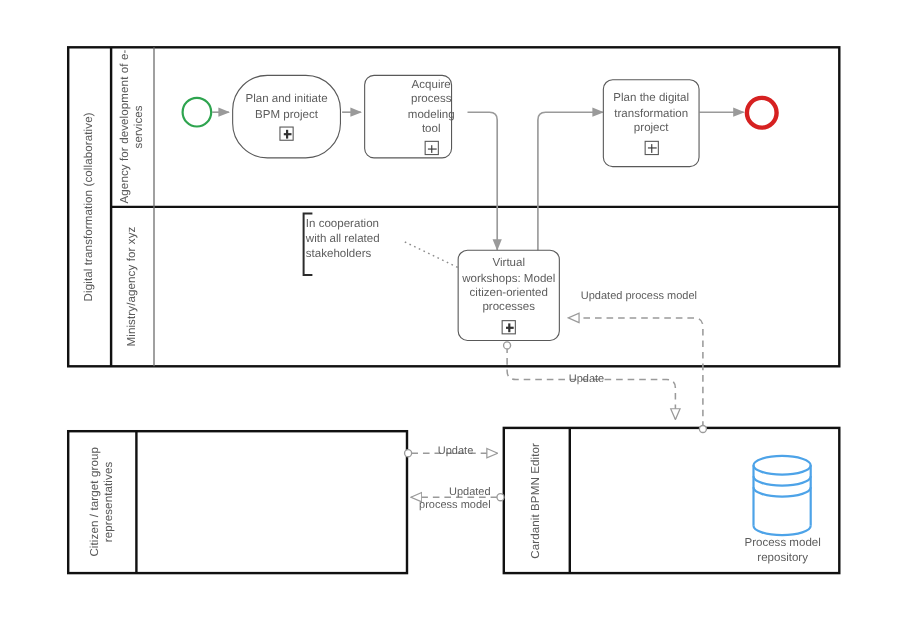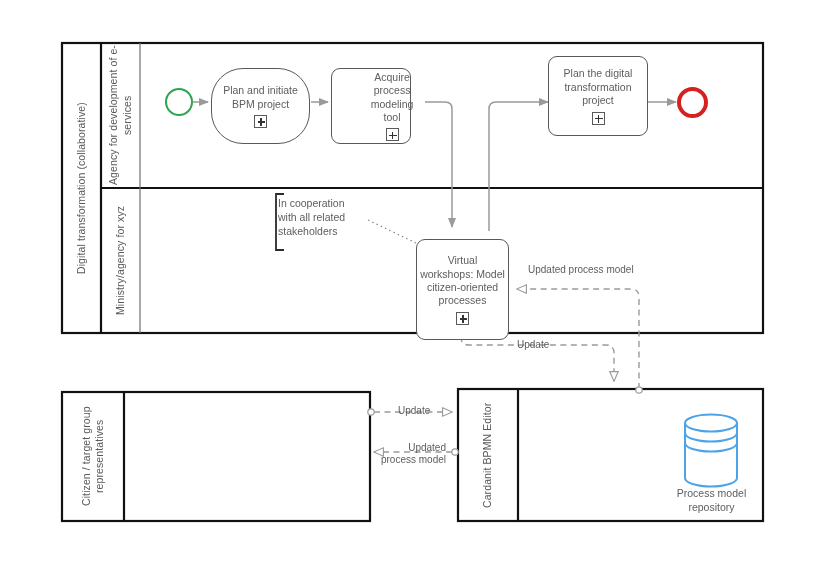--- a/index.html
+++ b/index.html
@@ -125,26 +125,26 @@
   <div class="taskbox" style="left:211px;top:68px;width:99px;height:76px;border-radius:32px;">
     <div class="tlabel">Plan and initiate BPM project</div>
     <div class="subproc"></div>
   </div>
 
   <div class="taskbox" style="left:331px;top:68px;width:80px;height:76px;padding-left:42px;">
     <div class="tlabel">Acquire process modeling tool</div>
     <div class="subproc"></div>
   </div>
 
-  <div class="taskbox" style="left:548px;top:56px;width:100px;height:80px;">
+  <div class="taskbox" style="left:548px;top:72px;width:88px;height:80px;">
     <div class="tlabel">Plan the digital transformation project</div>
     <div class="subproc"></div>
   </div>
 
-  <div class="taskbox" style="left:416px;top:239px;width:93px;height:101px;">
+  <div class="taskbox" style="left:416px;top:227px;width:93px;height:83px;">
     <div class="tlabel">Virtual workshops: Model citizen-oriented processes</div>
     <div class="subproc"></div>
   </div>
 
   <div class="annot" style="left:278px;top:196px;width:86px;">In cooperation with all related stakeholders</div>
 
   <div class="flowlabel" style="left:528px;top:264px;">Updated process model</div>
 
   <div class="flowlabel" style="left:517px;top:339px;">Update</div>
 

